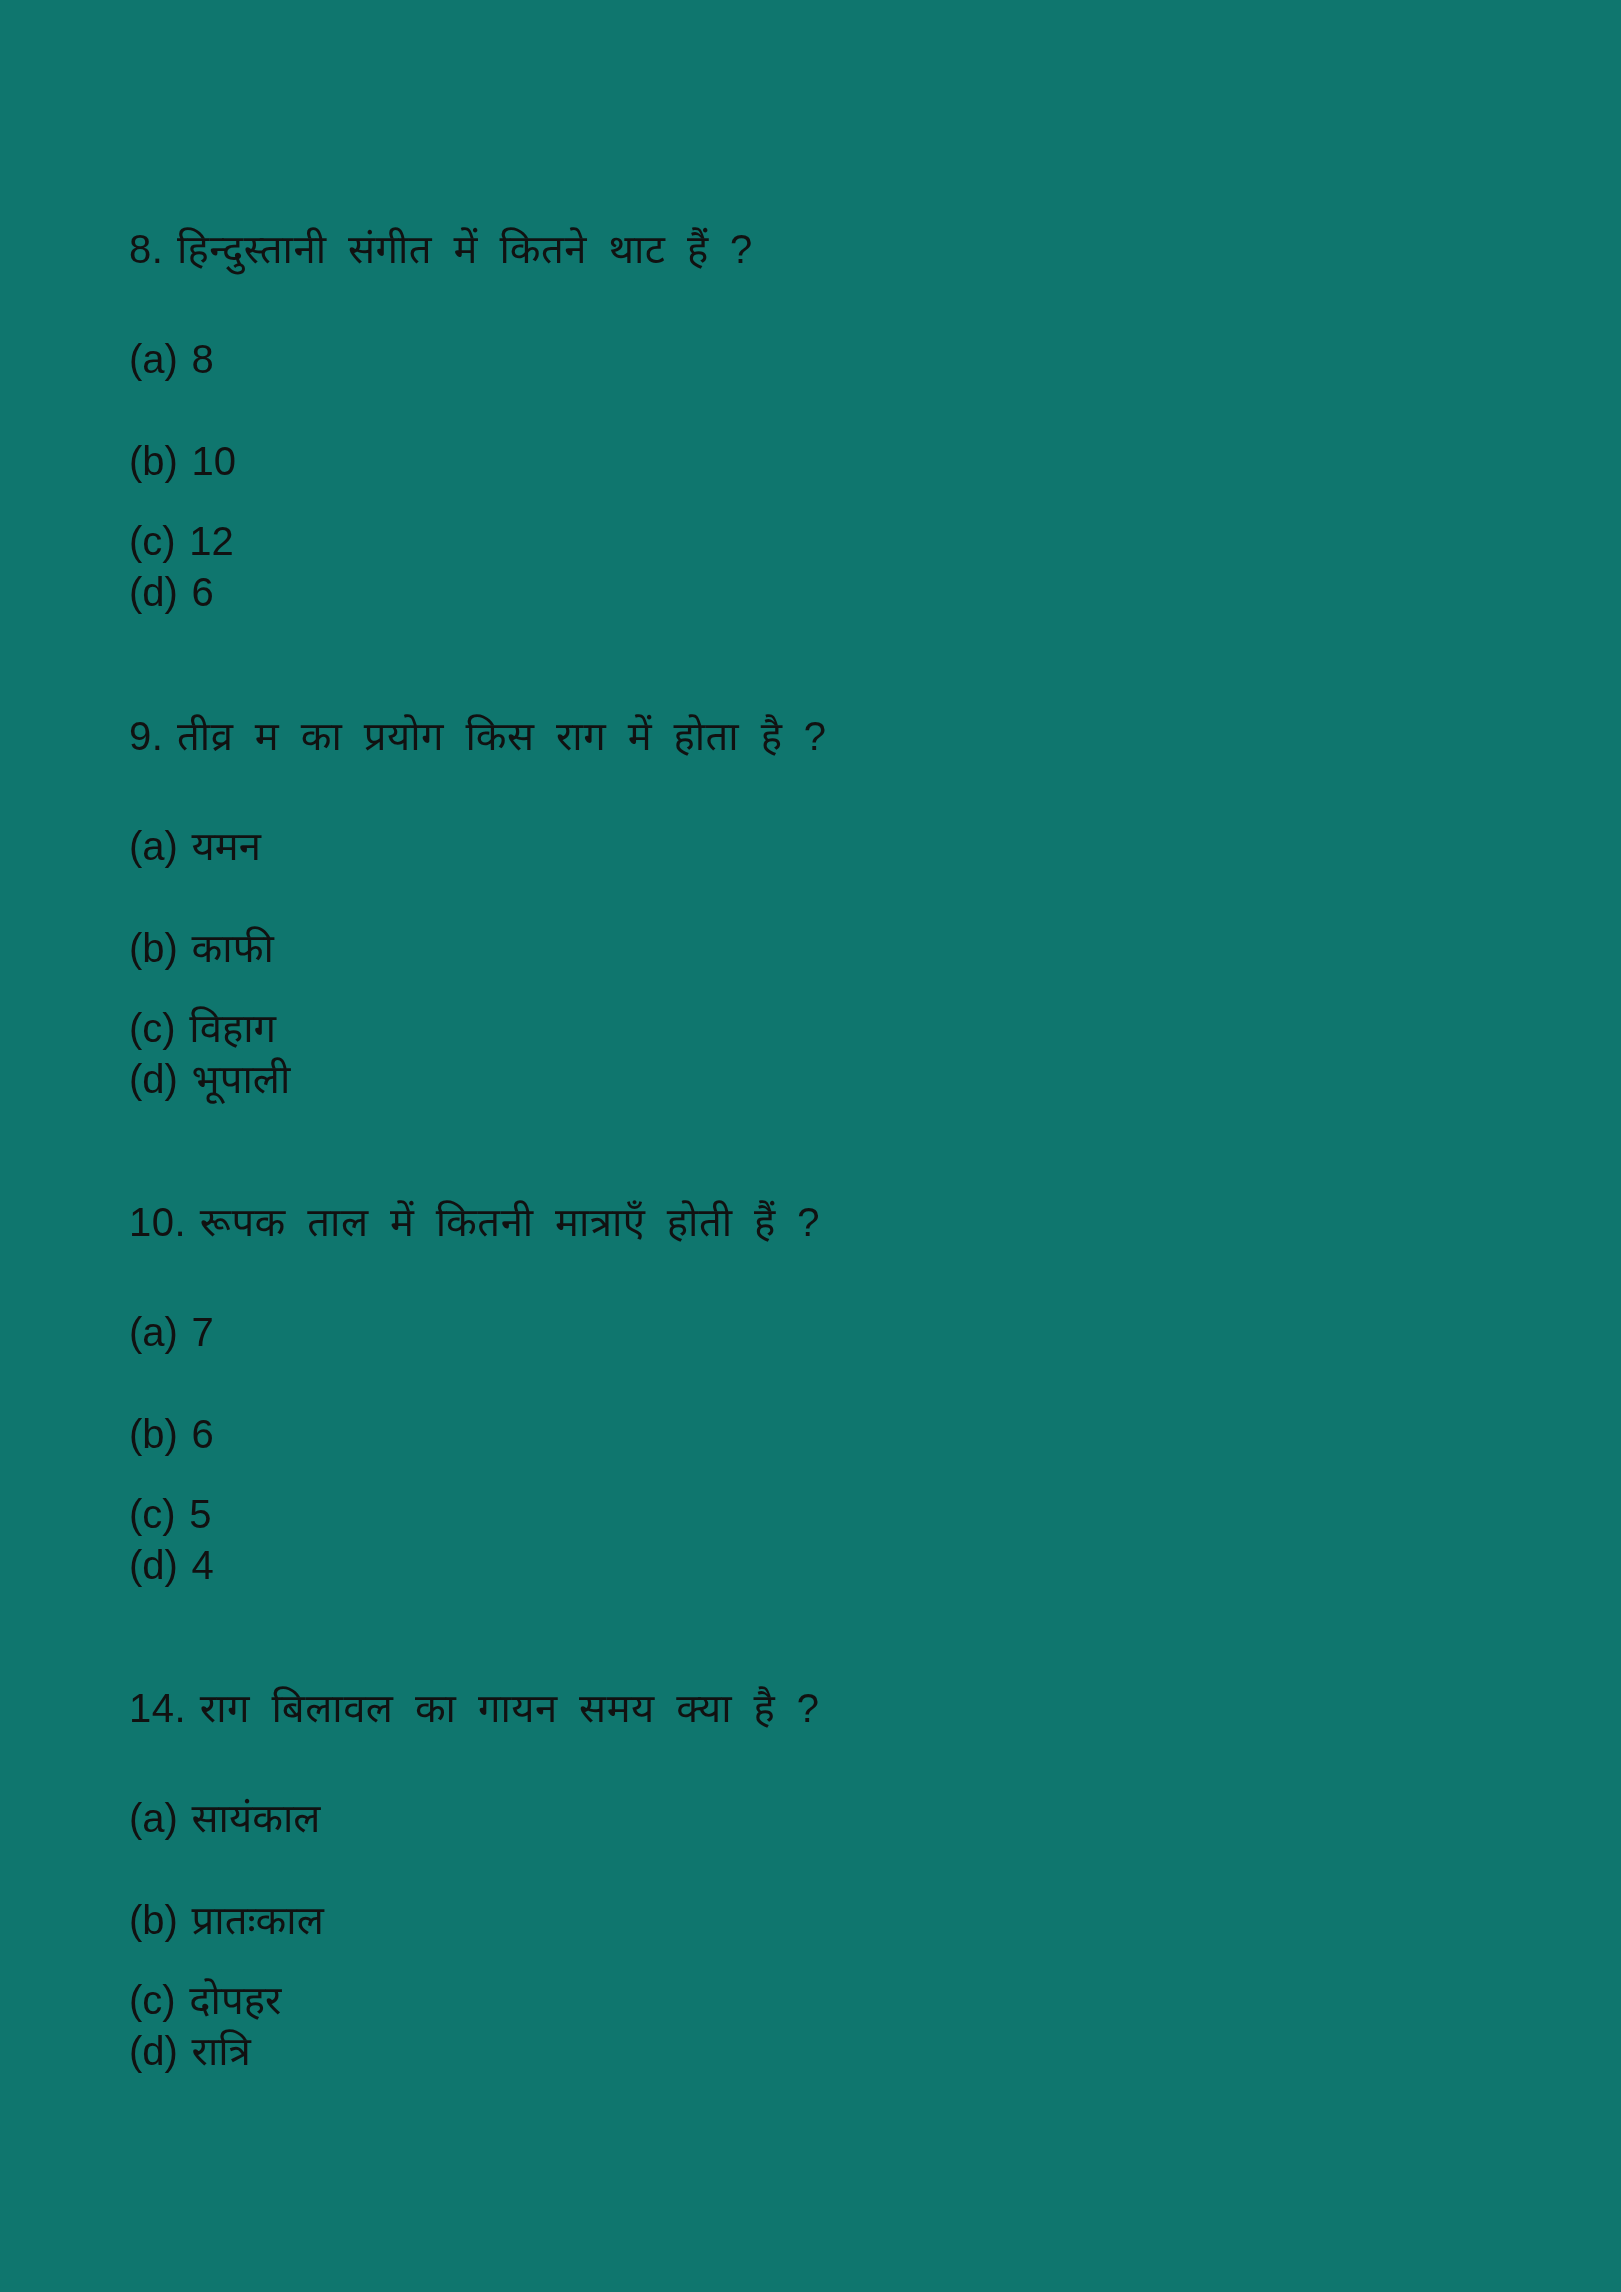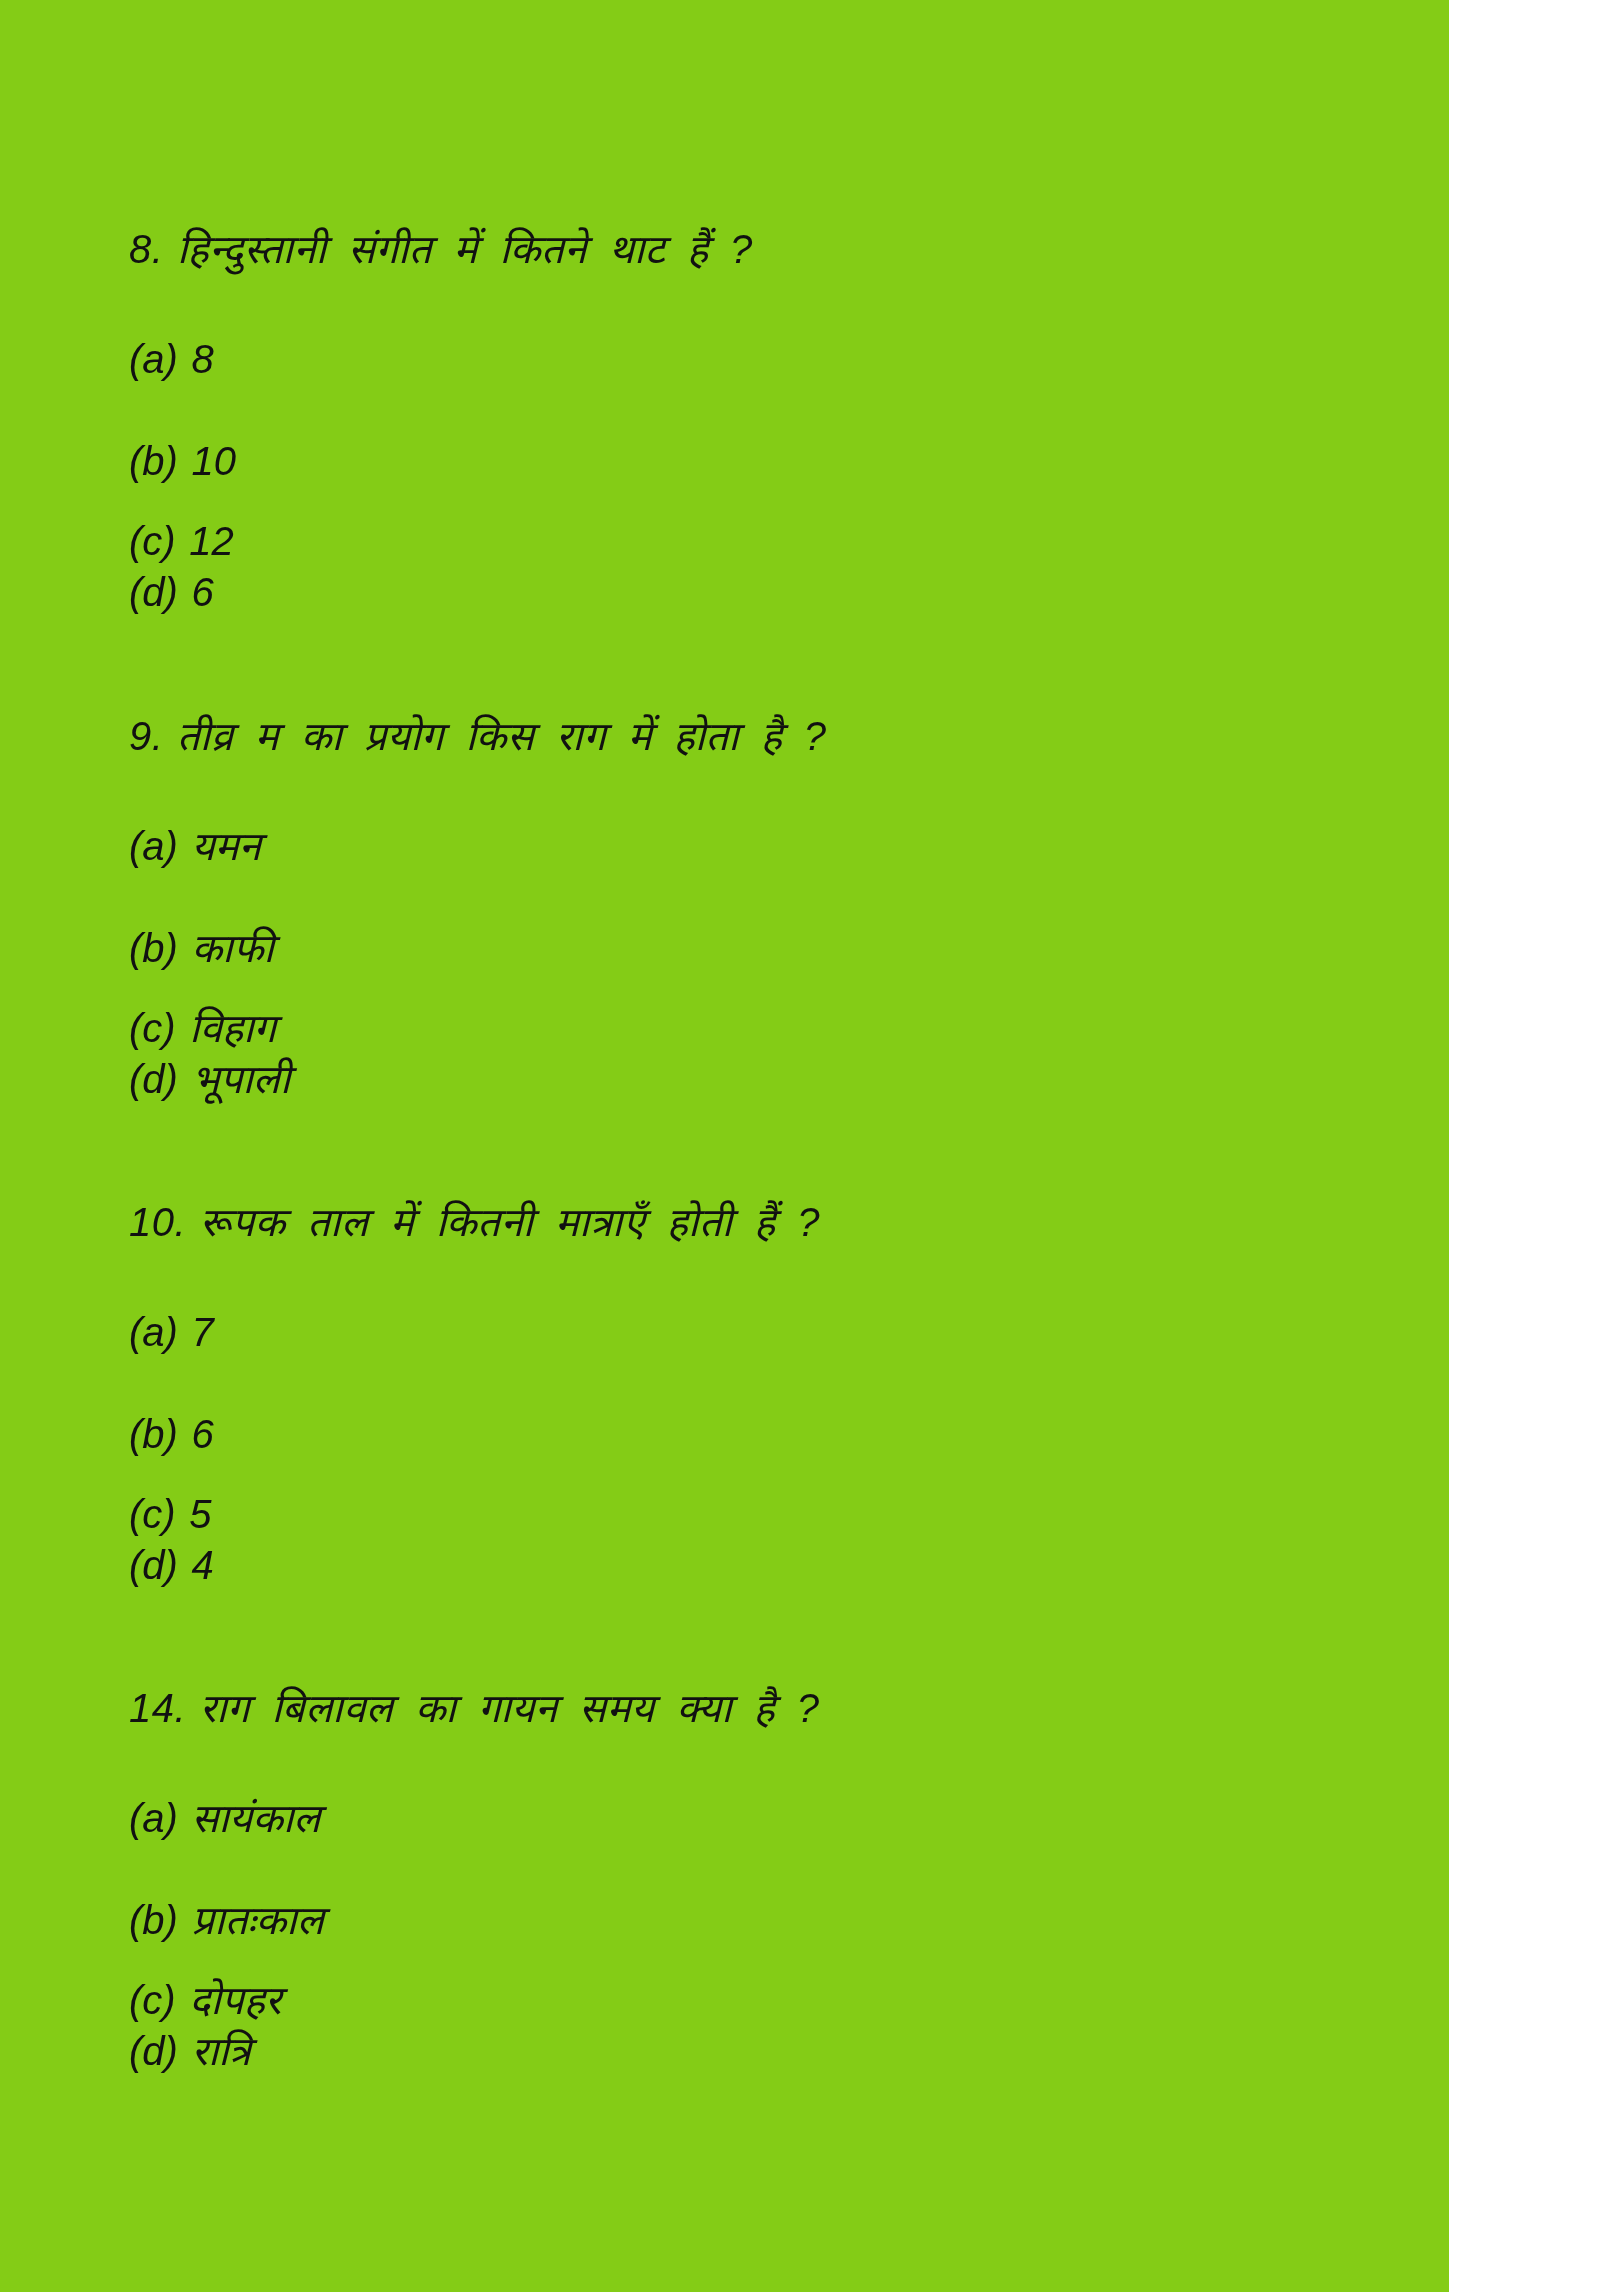--- a/index.html
+++ b/index.html
@@ -12,24 +12,23 @@
       height: 2293px;
       position: relative;
       overflow: hidden;
       color: #111111;
       font-family: "Liberation Sans", "DejaVu Sans", sans-serif;
     }
     .page {
       position: absolute;
       left: 0;
       top: 0;
-      width: 1449px;
+      width: 1621px;
       height: 2293px;
-      background: #84cc16;
-      font-style: italic;
+      background: #0f766e;
     }
     .question {
       position: absolute;
       left: 129px;
       width: 1372px;
     }
     .q-line {
       position: absolute;
       left: 0;
       top: 0;

